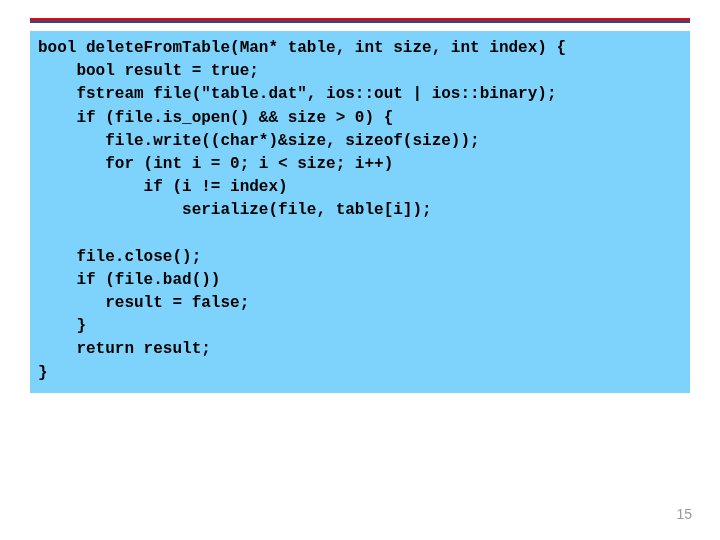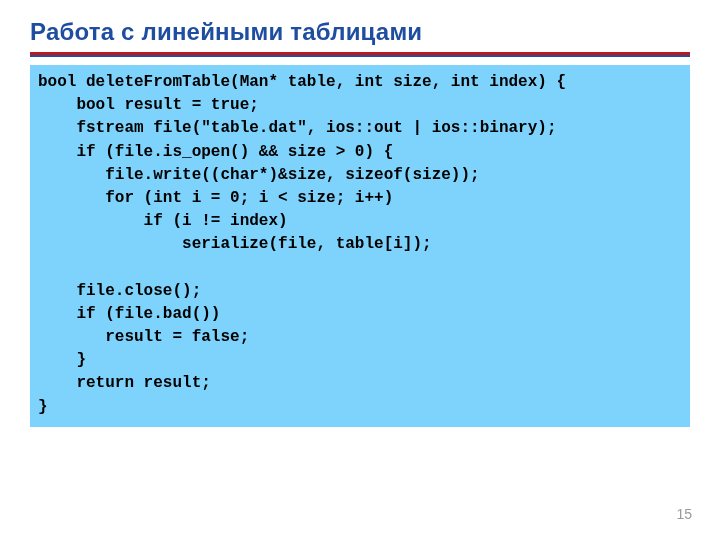--- a/index.html
+++ b/index.html
@@ -48,21 +48,20 @@
     right: 28px;
     font-size: 14px;
     color: #9a9a9a;
     margin-left: 20px;
   }
 </style>
 </head>
 <body>
 
 <div class="slide">
-  <div class="title">Работа с линейными таблицами</div>
   <div class="rule"></div>
   <div class="codeblock">bool deleteFromTable(Man* table, int size, int index) {
     bool result = true;
     fstream file("table.dat", ios::out | ios::binary);
     if (file.is_open() &amp;&amp; size &gt; 0) {
        file.write((char*)&amp;size, sizeof(size));
        for (int i = 0; i &lt; size; i++)
            if (i != index)
                serialize(file, table[i]);
 

